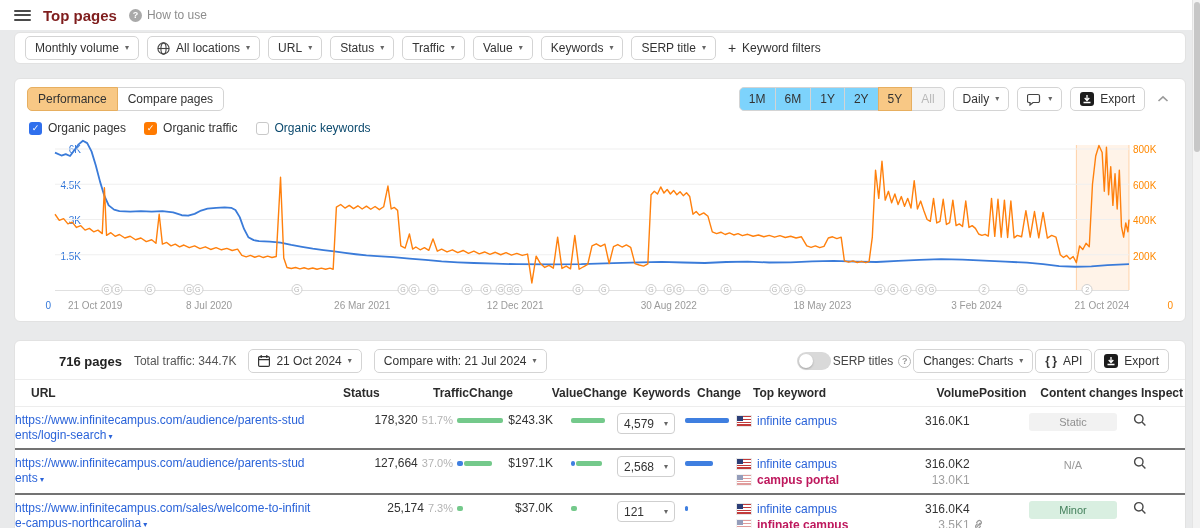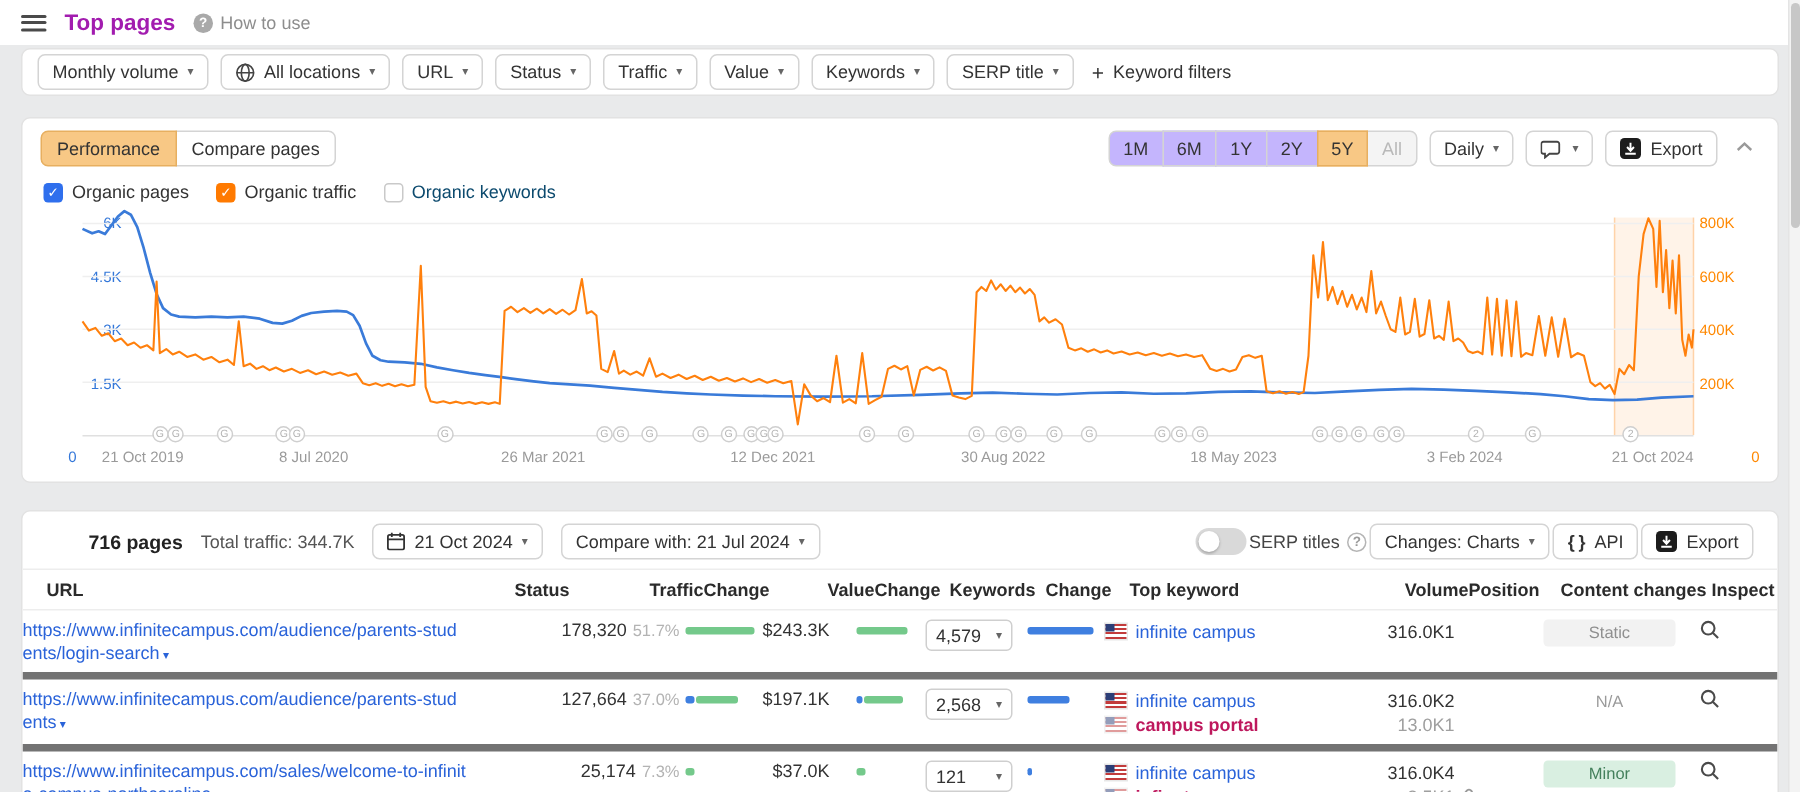--- a/index.html
+++ b/index.html
@@ -3,21 +3,21 @@
 <meta charset="utf-8">
 <style>
   * { margin:0; padding:0; box-sizing:border-box; }
   html,body { width:1200px; height:528px; overflow:hidden; font-family:"Liberation Sans", sans-serif; background:#e9eaeb; color:#333; }
   body { position:relative; font-size:12px; }
 
   
   .topbar { position:absolute; left:0; top:0; width:1200px; height:30px; background:#fff; display:flex; align-items:center; padding-left:14px; gap:12px; }
   .hamburger { width:17px; height:11px; display:flex; flex-direction:column; justify-content:space-between; cursor:pointer; }
   .hamburger span { display:block; height:2px; background:#4a4a4a; border-radius:1px; }
-  .page-title { font-size:15px; font-weight:bold; color:#a21caf; }
+  .page-title { font-size:15px; font-weight:bold; color:#7f1d1d; }
   .help { display:flex; align-items:center; gap:5px; color:#8d8d8d; }
   .qmark { width:13px; height:13px; border-radius:50%; background:#a9a9a9; color:#fff; font-size:9px; font-weight:bold; display:inline-flex; align-items:center; justify-content:center; }
 
   .card { position:absolute; left:14px; width:1172px; background:#fff; border:1px solid #e2e2e2; border-radius:6px; }
 
   
   #filter-card { top:32px; height:32px; display:flex; align-items:center; gap:8px; padding:0 10px; }
   .btn { display:inline-flex; align-items:center; gap:6px; height:24px; padding:0 9px; background:#fff; border:1px solid #d4d4d4; border-radius:5px; font-size:12px; color:#333; cursor:pointer; white-space:nowrap; }
   .caret { font-size:8px; color:#666; line-height:1; }
   .plain-btn { display:inline-flex; align-items:center; gap:6px; border:none; background:none; font-size:12px; color:#333; cursor:pointer; margin-left:4px; }
@@ -25,21 +25,21 @@
 
   
   #chart-card { top:78px; height:244px; }
   .chart-head { display:flex; align-items:center; padding:8px 12px 0 12px; }
   .tabgroup, .rangegroup { display:flex; }
   .tab { height:24px; padding:0 10px; display:flex; align-items:center; border:1px solid #d4d4d4; background:#fff; font-size:12px; cursor:pointer; }
   .tab:first-child { border-radius:5px 0 0 5px; }
   .tab:last-child { border-radius:0 5px 5px 0; margin-left:-1px; }
   .tab.active { background:#f8c885; border-color:#e7af60; z-index:1; }
   .head-right { margin-left:auto; display:flex; align-items:center; gap:8px; }
-  .range-btn { height:24px; padding:0 9px; display:flex; align-items:center; border:1px solid #d4d4d4; background:#c4b5fd; font-size:12px; cursor:pointer; margin-left:-1px; }
+  .range-btn { height:24px; padding:0 9px; display:flex; align-items:center; border:1px solid #d4d4d4; background:#7dd3fc; font-size:12px; cursor:pointer; margin-left:-1px; }
   .range-btn:first-child { border-radius:5px 0 0 5px; margin-left:0; }
   .range-btn:last-child { border-radius:0 5px 5px 0; }
   .range-btn.active { background:#f8c885; border-color:#e7af60; z-index:1; }
   .range-btn.disabled { background:#f4f4f4; color:#b9b9b9; cursor:default; }
   .chev-up { color:#9a9a9a; font-size:11px; padding:0 4px; cursor:pointer; }
 
   .legend-row { display:flex; align-items:center; gap:18px; padding:10px 12px 0 14px; }
   .legend-item { display:flex; align-items:center; gap:6px; cursor:pointer; }
   .cbx { width:13px; height:13px; border-radius:3px; display:inline-flex; align-items:center; justify-content:center; color:#fff; font-size:9px; border:1px solid #c9c9c9; background:#fff; }
   .cbx.checked { border:none; }
@@ -67,21 +67,21 @@
   .total-traffic { color:#555; }
   .toolbar-right { margin-left:auto; display:flex; align-items:center; gap:2px; }
   .toggle { width:34px; height:18px; border-radius:9px; background:#d9d9d9; position:relative; cursor:pointer; }
   .toggle .knob { position:absolute; left:2px; top:2px; width:14px; height:14px; border-radius:50%; background:#fff; box-shadow:0 1px 2px rgba(0,0,0,.25); }
   .serp-label { color:#444; display:flex; align-items:center; gap:5px; }
   .qmark.light { background:#fff; border:1px solid #b5b5b5; color:#9a9a9a; }
 
   .tgrid { display:grid; grid-template-columns:312px 44px 82px 50px 64px 50px 64px 56px 168px 58px 58px 104px 30px; align-items:start; padding:0 16px; }
   .thead { border-top:1px solid #ededed; border-bottom:1px solid #ededed; }
   .thead > div { font-weight:bold; color:#2b2b2b; padding:6px 0; font-size:12px; }
-  .row { border-bottom:5px solid #737373; padding:6px 0 5px 0; }
+  .row { border-bottom:2px solid #737373; padding:6px 0 5px 0; }
   .r-right { text-align:right; }
   .c-right { text-align:right; padding-right:14px; }
   .url-cell { color:#2a63d9; word-break:break-all; line-height:15px; padding-right:16px; cursor:pointer; }
   .num { color:#333; }
   .pct { color:#b3b3b3; font-size:11px; margin-left:4px; }
   .minibar { display:flex; align-items:center; gap:1px; height:15px; padding-left:4px; }
   .minibar i { display:block; height:5px; border-radius:2px; }
   .kwbox { width:58px; height:21px; border:1px solid #cfcfcf; border-radius:4px; display:flex; align-items:center; justify-content:space-between; padding:0 6px; cursor:pointer; background:#fff; }
   .kline { display:flex; align-items:center; gap:6px; height:16px; }
   .kw-link { color:#2a63d9; cursor:pointer; }

